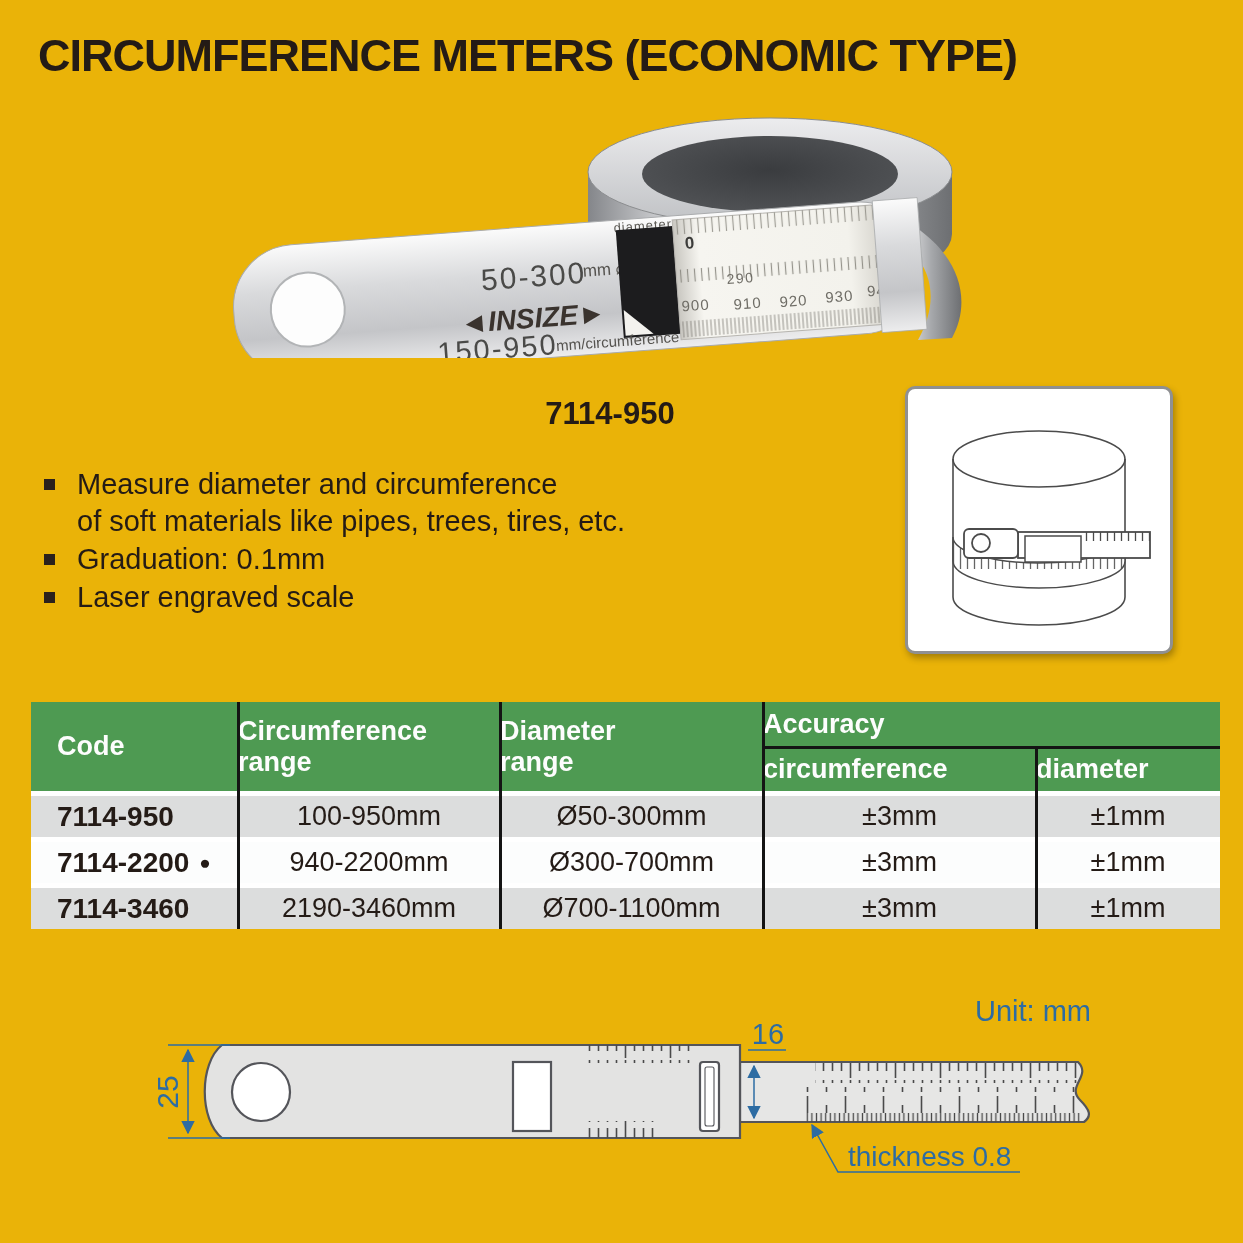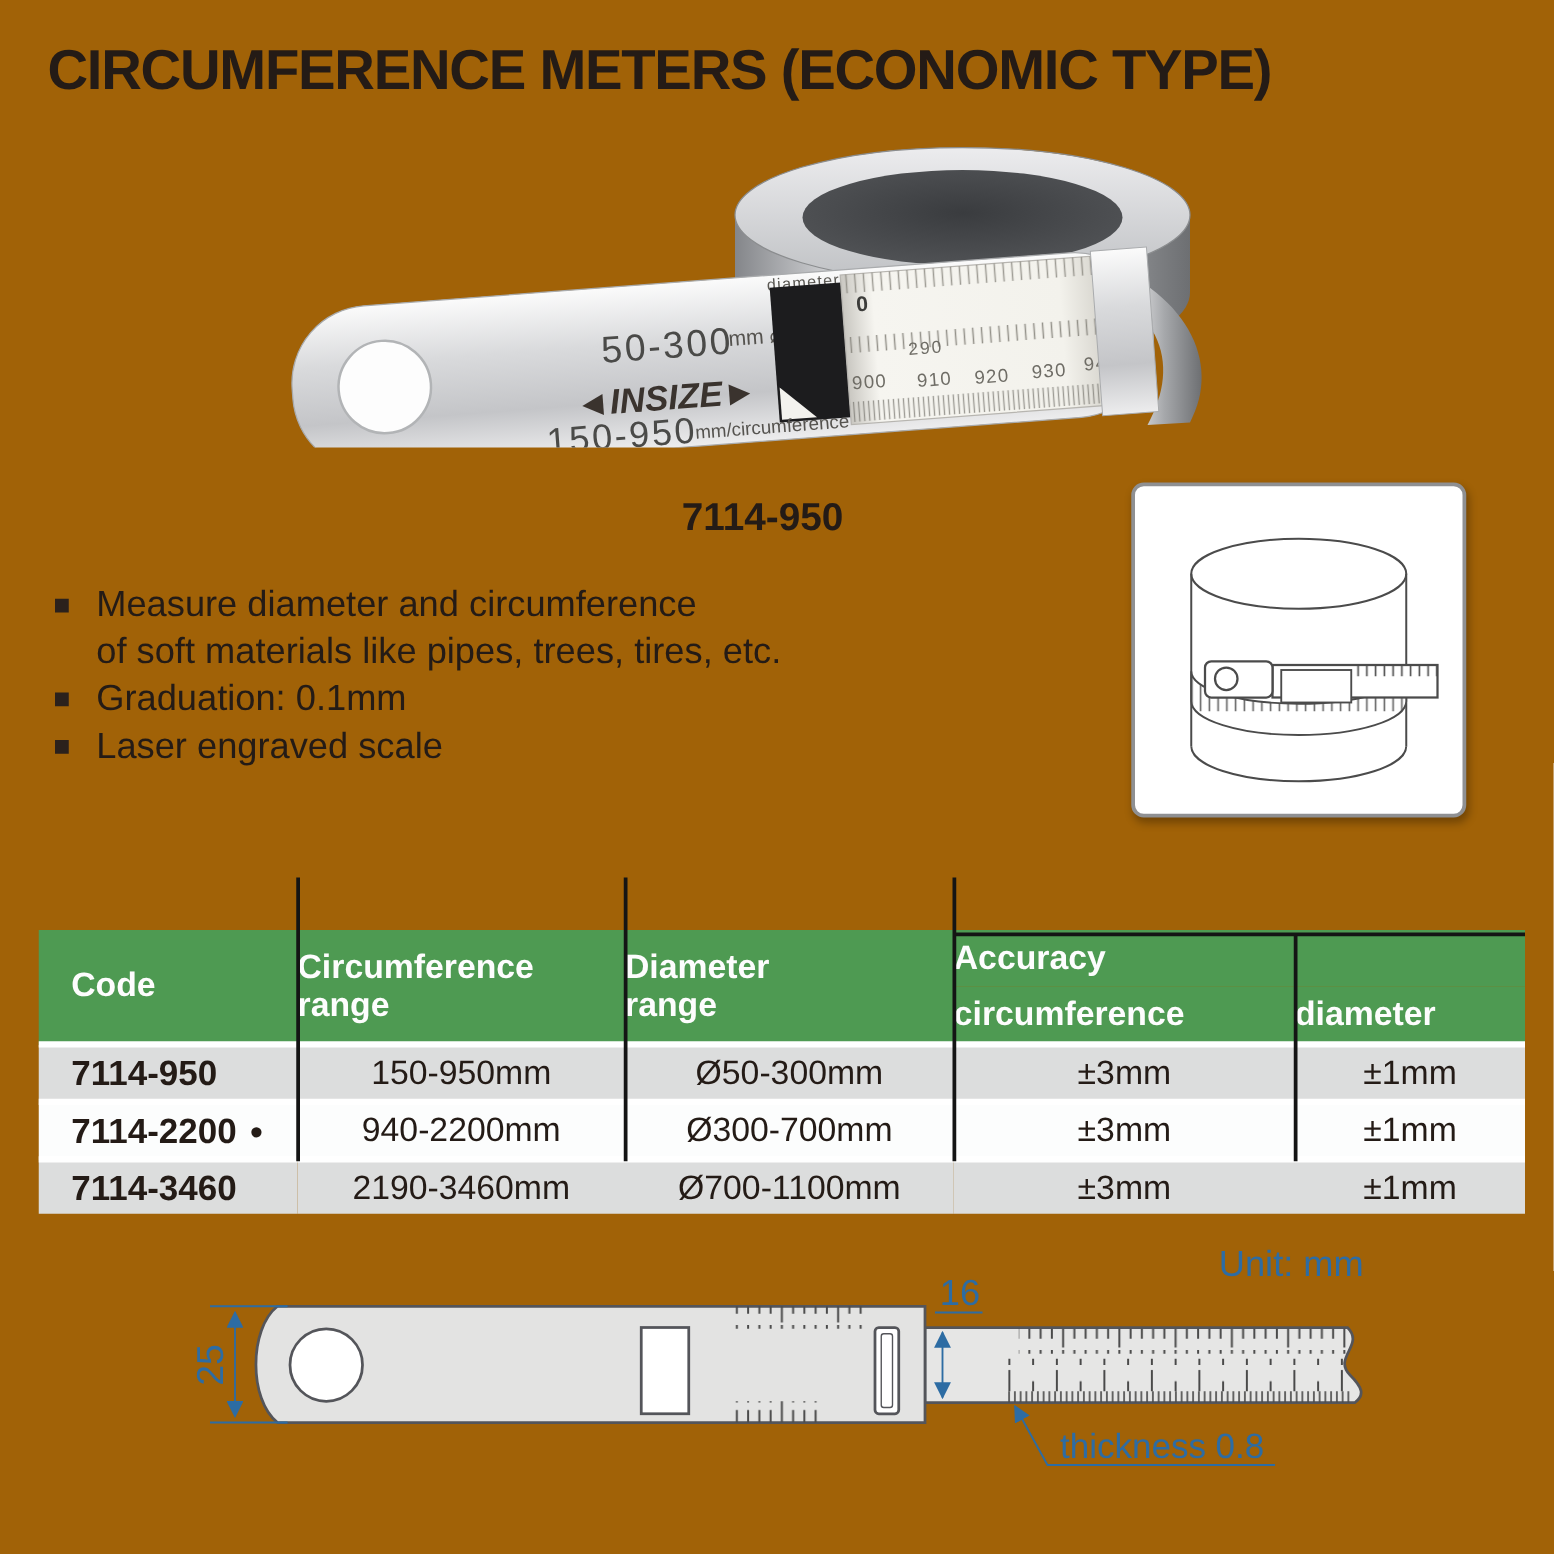--- a/index.html
+++ b/index.html
@@ -1,16 +1,16 @@
 <!DOCTYPE html>
 <html><head>
 <meta charset="utf-8">
 <style>
   html,body{margin:0;padding:0;background:#ffffff;overflow:hidden;}
-  #page{position:relative;width:1243px;height:1243px;background:#a16207;
+  #page{position:relative;width:1243px;height:1243px;background:#eab308;
         font-family:"Liberation Sans","DejaVu Sans",sans-serif;color:#241b16;}
 
   
   #title{position:absolute;left:38px;top:30px;width:1180px;
          font-size:45px;font-weight:bold;letter-spacing:-1px;color:#241b16;white-space:nowrap;}
 
   
   #photo{position:absolute;left:230px;top:110px;width:760px;height:248px;}
 
   
@@ -24,21 +24,21 @@
   .ftext{font-size:29px;line-height:37px;color:#241b16;}
   .l2{display:block;}
 
   
   #diagram-box{position:absolute;left:905px;top:386px;width:262px;height:262px;
                background:#ffffff;border:3px solid #8f9092;border-radius:10px;
                box-shadow:2px 4px 7px rgba(0,0,0,0.30);}
 
   
   #table-wrap{position:absolute;left:31px;top:702px;width:1189px;height:227px;}
-  table{border-collapse:collapse;table-layout:fixed;width:1189px;margin-top:42px;}
+  table{border-collapse:collapse;table-layout:fixed;width:1189px;}
   th,td{padding:0;margin:0;}
   thead th{background:#4e9a52;color:#fdfdfd;font-weight:bold;font-size:27px;
            text-align:left;vertical-align:middle;}
   th.h-code{text-align:left;padding-left:26px;}
   tr.h1 th{height:45px;}
   tr.h2 th{height:44px;}
   tbody td{height:41px;border-top:5px solid #ffffff;font-size:27px;text-align:center;
            vertical-align:middle;color:#241b16;}
   tbody tr:nth-child(odd) td{background:#dcdddd;}
   tbody tr:nth-child(even) td{background:#fcfdfd;}
@@ -197,21 +197,21 @@
           <th colspan="2">Accuracy</th>
         </tr>
         <tr class="h2">
           <th>circumference</th>
           <th>diameter</th>
         </tr>
       </thead>
       <tbody>
         <tr>
           <td class="c-code"><span>7114-950</span><span class="dot"></span></td>
-          <td>150-950mm</td>
+          <td>100-950mm</td>
           <td>Ø50-300mm</td>
           <td>±3mm</td>
           <td>±1mm</td>
         </tr>
         <tr>
           <td class="c-code"><span>7114-2200</span><span class="dot">●</span></td>
           <td>940-2200mm</td>
           <td>Ø300-700mm</td>
           <td>±3mm</td>
           <td>±1mm</td>

